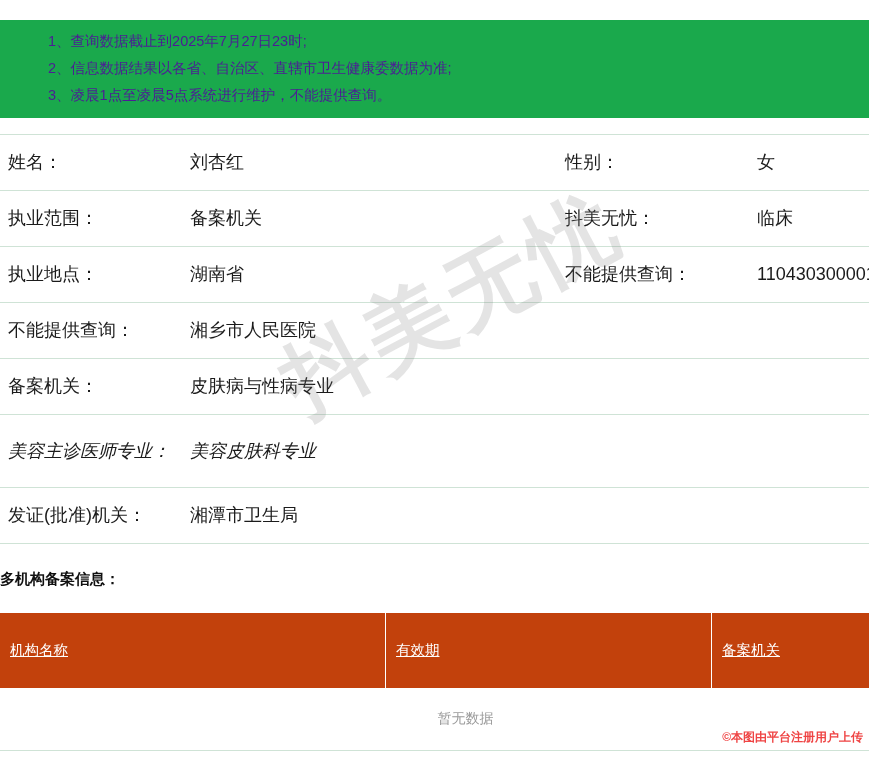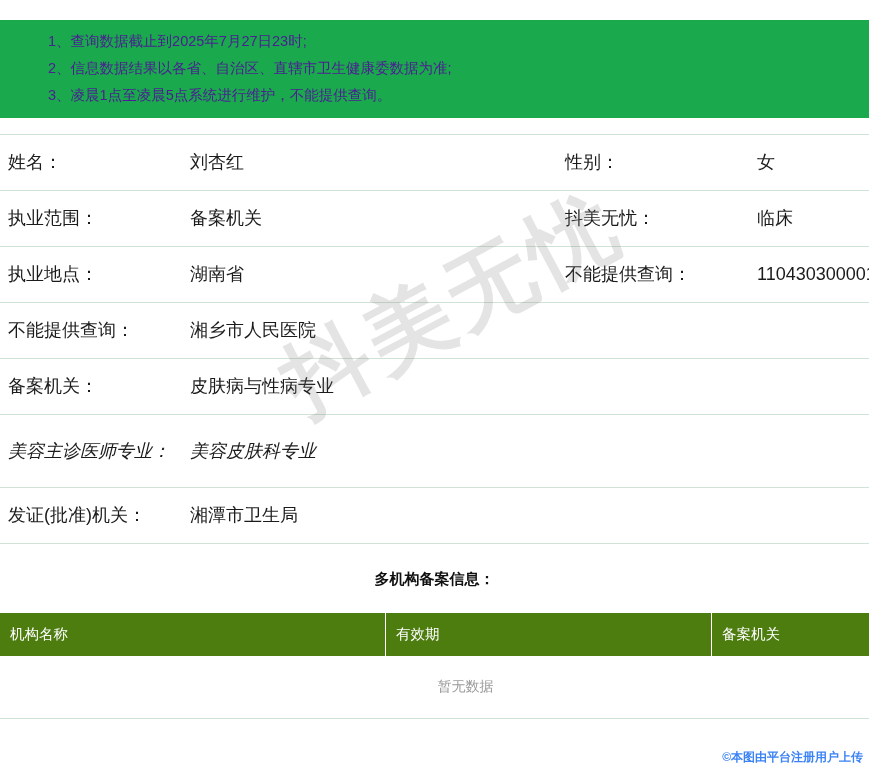--- a/index.html
+++ b/index.html
@@ -48,41 +48,42 @@
   }
   .info-table tr:first-child td { border-top: 1px solid #cfe3d6; }
   .lbl-1 { width: 162px; padding-left: 8px !important; }
   .val-1 { width: 355px; }
   .lbl-2 { width: 172px; }
   .val-2 { width: 180px; }
   .row-tall td { height: 44px; font-style: italic; }
 
   
   .section-title {
-    text-align: center;
+    text-align: left;
     font-weight: bold;
     font-size: 15px;
     padding: 26px 0 24px 0;
     color: #111;
   }
 
   
   .rec-table {
     width: 869px;
     border-collapse: collapse;
     table-layout: fixed;
   }
   .rec-table thead th {
-    background: #4d7c0f;
+    background: #c2410c;
     color: #ffffff;
     font-weight: normal;
     text-align: left;
-    padding: 12px 10px;
+    padding: 28px 10px;
     font-size: 14.5px;
     border-right: 1px solid #ffffff;
+    text-decoration: underline;
   }
   .rec-table thead th:last-child { border-right: none; }
   .rec-col-1 { width: 365px; }
   .rec-col-2 { width: 305px; }
   .rec-col-3 { width: 199px; }
   .rec-empty {
     text-align: center;
     color: #9a9a9a;
     font-size: 14px;
     padding: 22px 0;
@@ -110,23 +111,23 @@
     transform: rotate(-28deg);
     letter-spacing: 6px;
     pointer-events: none;
     user-select: none;
     white-space: nowrap;
     font-weight: bold;
   }
   .corner-mark {
     position: absolute;
     right: 6px;
-    bottom: 0;
+    bottom: 20px;
     font-size: 12px;
-    color: #3b82f6;
+    color: #ef4444;
     font-weight: bold;
     white-space: nowrap;
   }
 </style>
 </head>
 <body>
 
 <div class="notice">
   <div class="notice-line">1、查询数据截止到2025年7月27日23时;</div>
   <div class="notice-line">2、信息数据结果以各省、自治区、直辖市卫生健康委数据为准;</div>

